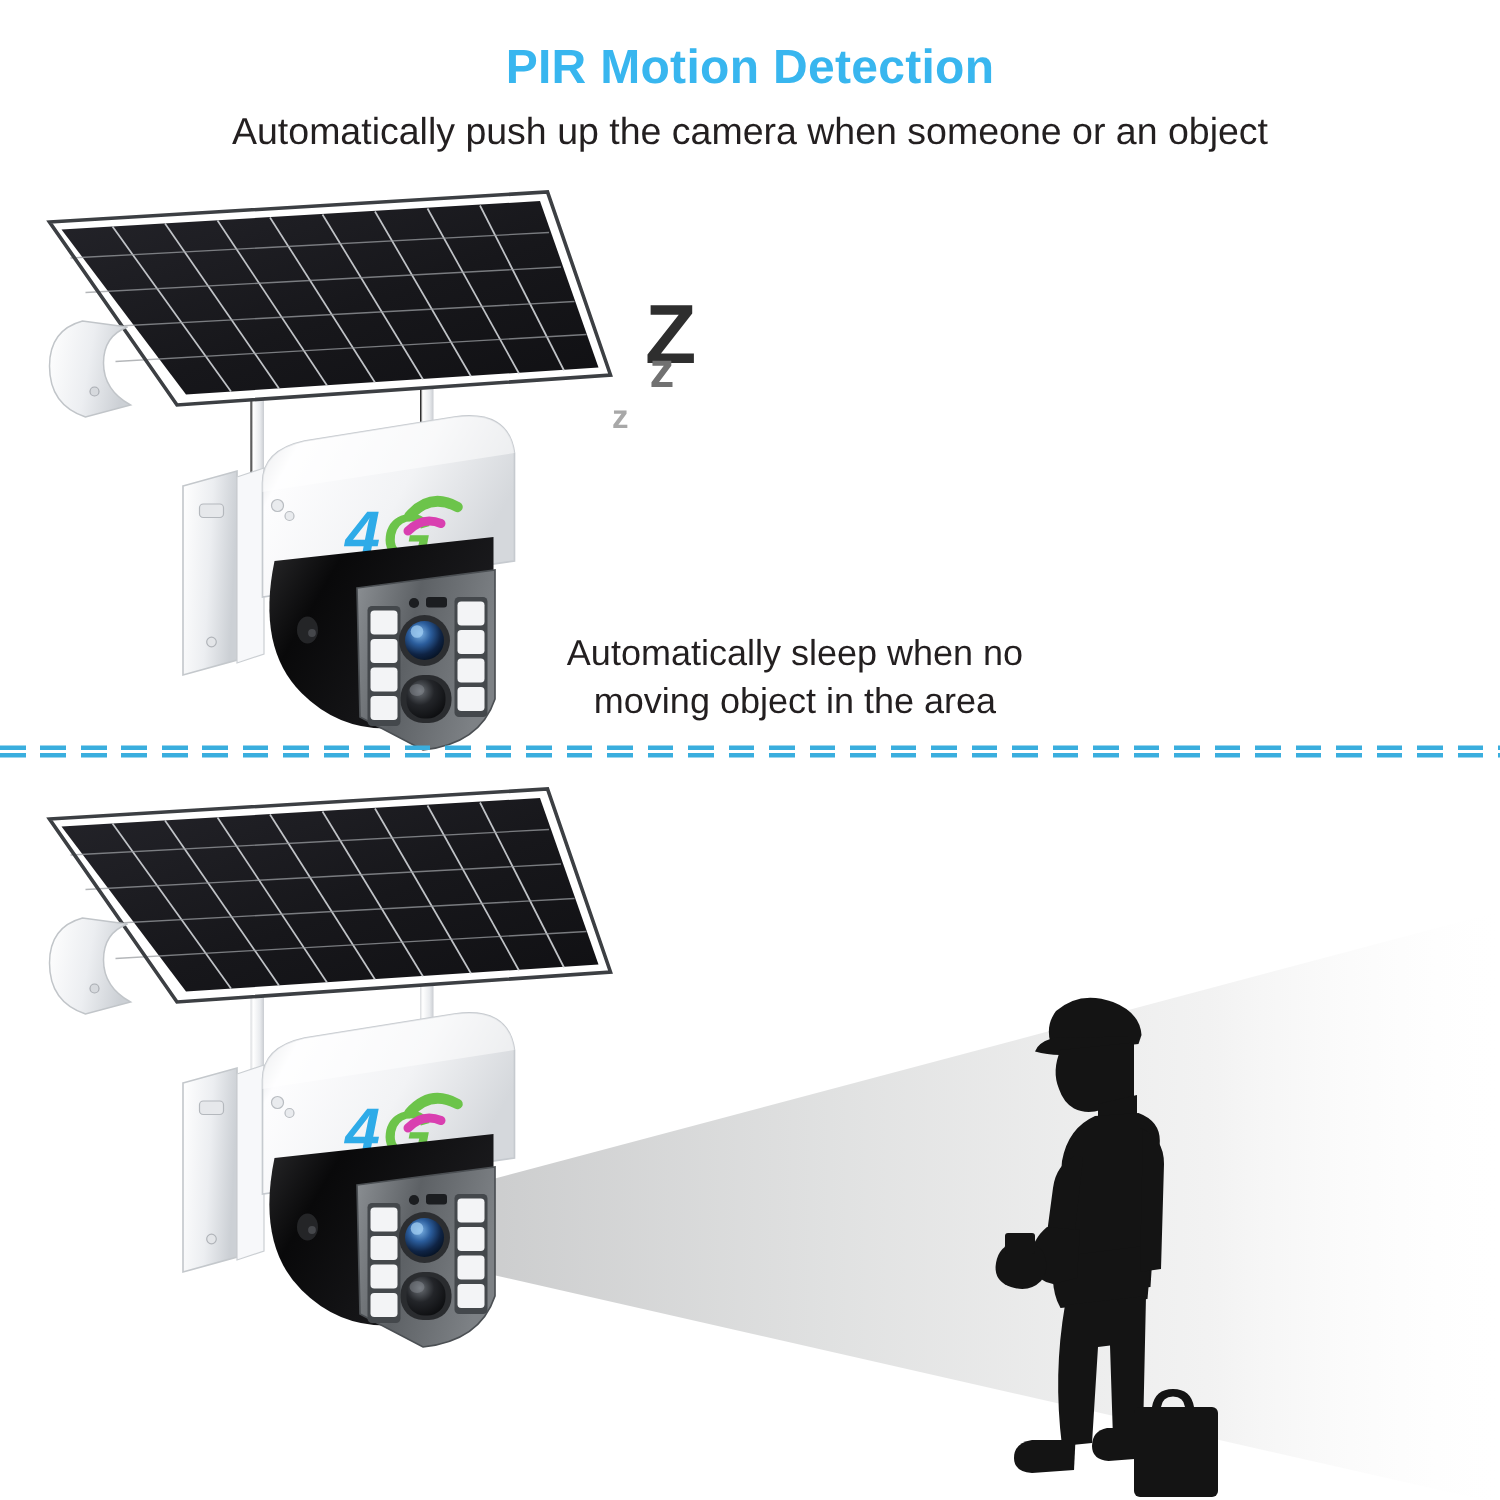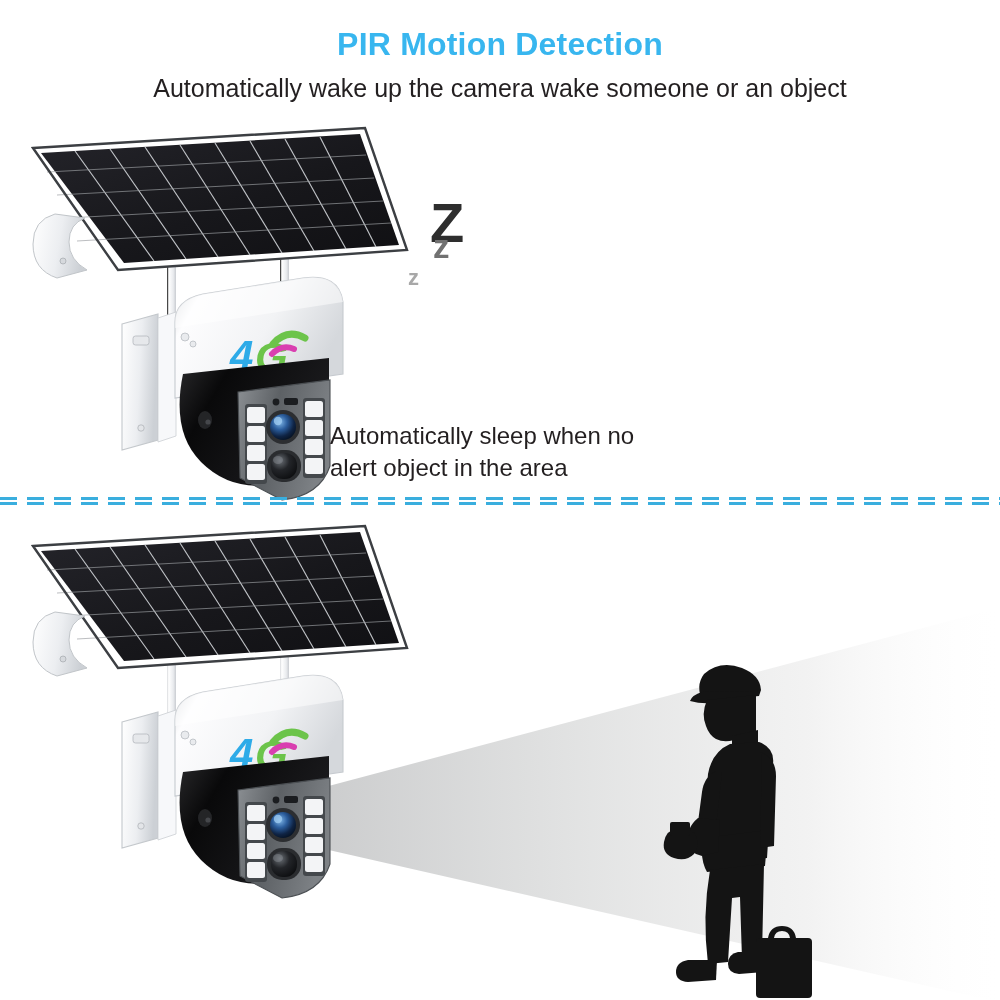--- a/index.html
+++ b/index.html
@@ -14,21 +14,21 @@
   .title{
     position:absolute;left:0;top:14px;width:1000px;text-align:center;
     font-size:32px;font-weight:700;color:#38b6ef;letter-spacing:.2px;
     line-height:1.15;
   }
   .subtitle{
     position:absolute;left:0;top:60px;width:1000px;text-align:center;
     font-size:25px;font-weight:400;color:#231f20;line-height:1.32;
   }
   .caption{
-    position:absolute;font-size:24px;font-weight:400;
+    position:absolute;text-align:center;font-size:24px;font-weight:400;
     color:#231f20;line-height:1.35;
   }
   #sleep-caption{left:330px;top:408px;width:400px;}
   #wake-caption{left:355px;top:538px;width:630px;}
 
   
   .divider{
     position:absolute;left:0;top:485px;width:1000px;height:10px;
   }
   .divider .dashline{
@@ -58,21 +58,21 @@
   .person{position:absolute;left:660px;top:640px;width:200px;height:350px;}
   .person svg{display:block;width:200px;height:350px;}
 </style>
 </head>
 <body>
 
 <div class="stage">
 
   <div class="title">PIR Motion Detection</div>
   <div class="subtitle">
-    <div>Automatically wake up the camera wake someone or an object</div>
+    <div>Automatically push up the camera when someone or an object</div>
   </div>
 
   <div class="zzz" id="z-big">Z</div>
   <div class="zzz" id="z-mid">z</div>
   <div class="zzz" id="z-small">z</div>
 
   <div class="device" id="device-top">
     <svg viewBox="0 0 420 400" xmlns="http://www.w3.org/2000/svg">
       <defs>
         <linearGradient id="panelG1" x1="0" y1="0" x2="1" y2="1">
@@ -213,21 +213,21 @@
           <rect x="252" y="328" width="34" height="32" rx="15" fill="#2a2c2f"></rect>
           <rect x="256" y="331" width="26" height="26" rx="12" fill="url(#lens2G1)"></rect>
           <ellipse cx="263" cy="338" rx="5" ry="4" fill="#8b9096" opacity="0.45"></ellipse>
         </g>
       </g>
     </svg>
   </div>
 
   <div class="caption" id="sleep-caption">
     <div>Automatically sleep when no</div>
-    <div>alert object in the area</div>
+    <div>moving object in the area</div>
   </div>
 
   <div class="divider">
     <div class="dashline a"></div>
     <div class="dashline b"></div>
   </div>
 
 
   <div class="cone">
     <svg viewBox="0 0 750 440" xmlns="http://www.w3.org/2000/svg">

